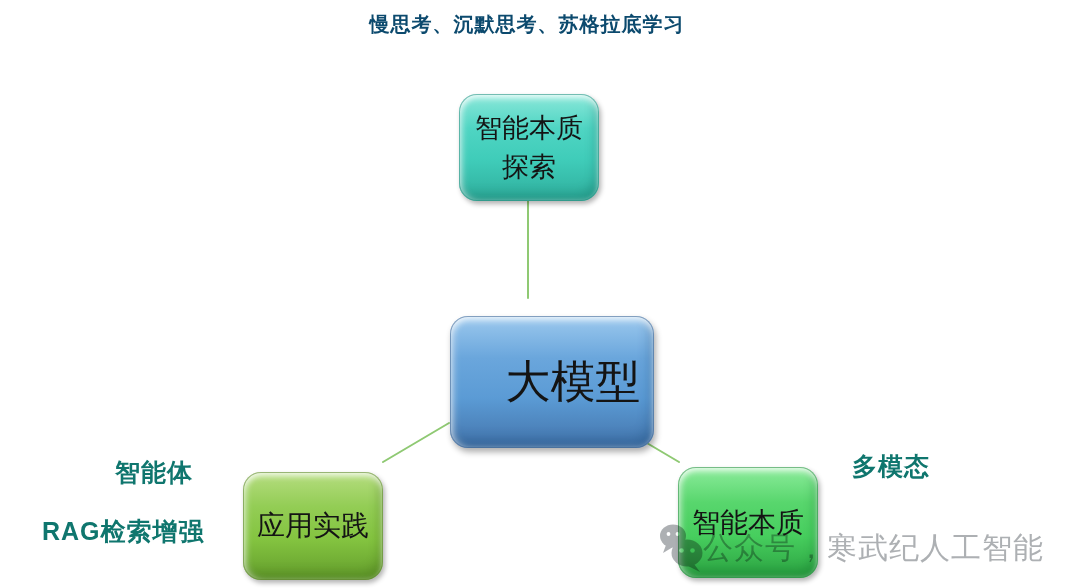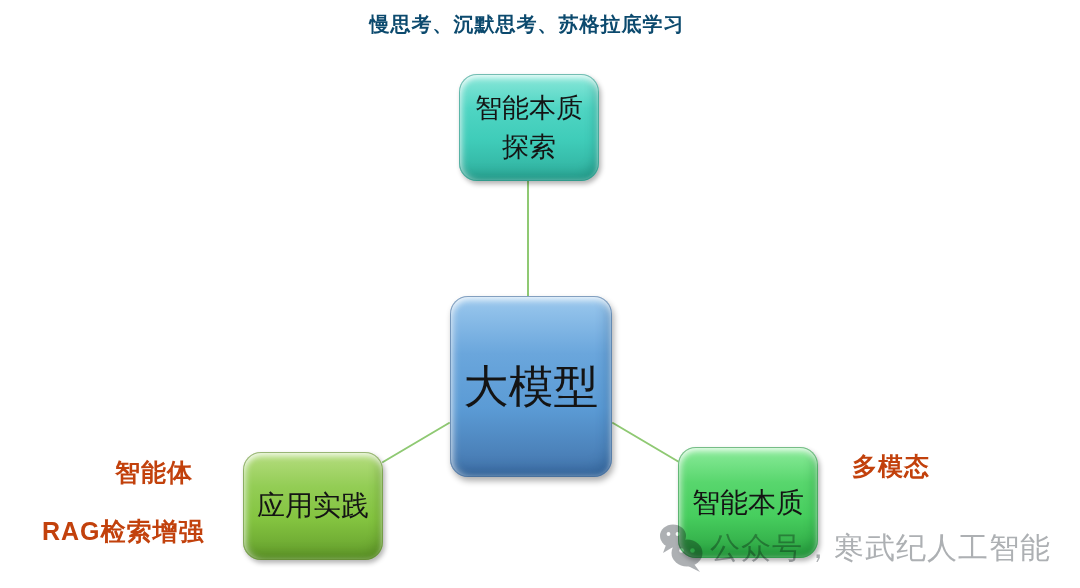--- a/index.html
+++ b/index.html
@@ -31,42 +31,44 @@
 
   .node {
     position: absolute;
     display: flex;
     align-items: center;
     justify-content: center;
     text-align: center;
     border-radius: 18px;
     color: #141414;
     white-space: pre-line;
+    margin-top: 20px;
   }
   .node-top {
     left: 459px; top: 74px; width: 140px; height: 107px;
     font-size: 27px; line-height: 1.42;
     background: linear-gradient(180deg, #8ce8da 0%, #4fd5c3 32%, #3fccb9 62%, #2fae9c 100%);
     box-shadow:
       inset 0 0 0 1px rgba(26,140,124,.55),
       inset 0 4px 6px rgba(255,255,255,.8),
       inset 4px 0 6px rgba(255,255,255,.38),
       inset -5px -8px 10px rgba(0,90,78,.26),
       2px 3px 5px rgba(0,0,0,.3);
   }
   .node-center {
-    left: 450px; top: 296px; width: 162px; height: 181px;
+    left: 450px; top: 296px; width: 162px; height: 132px;
     font-size: 45px;
     background: linear-gradient(180deg, #9cc9ee 0%, #6aa6dc 32%, #5b9bd5 62%, #4374ab 100%);
     box-shadow:
       inset 0 0 0 1px rgba(52,94,143,.55),
       inset 0 4px 7px rgba(255,255,255,.8),
       inset 4px 0 7px rgba(255,255,255,.38),
       inset -5px -9px 12px rgba(18,62,110,.3),
       2px 4px 6px rgba(0,0,0,.32);
+    padding-left: 42px;
   }
   .node-bl {
     left: 243px; top: 452px; width: 140px; height: 108px;
     font-size: 28px;
     background: linear-gradient(180deg, #b6dd80 0%, #93cd55 32%, #84c440 62%, #639d2c 100%);
     box-shadow:
       inset 0 0 0 1px rgba(85,130,35,.55),
       inset 0 4px 6px rgba(255,255,255,.78),
       inset 4px 0 6px rgba(255,255,255,.36),
       inset -5px -8px 10px rgba(55,95,15,.28),
@@ -81,35 +83,34 @@
       inset 0 4px 6px rgba(255,255,255,.78),
       inset 4px 0 6px rgba(255,255,255,.36),
       inset -5px -8px 10px rgba(10,105,35,.28),
       2px 3px 5px rgba(0,0,0,.3);
   }
 
   .ann {
     position: absolute;
     font-size: 25px;
     font-weight: bold;
-    color: #c2410c;
+    color: #0f766e;
     white-space: nowrap;
     letter-spacing: 1px;
   }
   .ann-left-top    { left: 115px; top: 456px; }
   .ann-left-bottom { left: 42px;  top: 515px; }
   .ann-right-top   { left: 852px; top: 450px; }
   .ann-right-bottom{ left: 849px; top: 513px; }
 
   .watermark {
     position: absolute;
     left: 659px; top: 523px;
     display: flex;
     align-items: flex-start;
-    gap: 7px;
     mix-blend-mode: multiply;
     color: #adb0b3;
     font-size: 30px;
     letter-spacing: 1px;
     white-space: nowrap;
   }
   .watermark .wm-text { margin-top: 5px; }
 </style>
 </head>
 <body>

